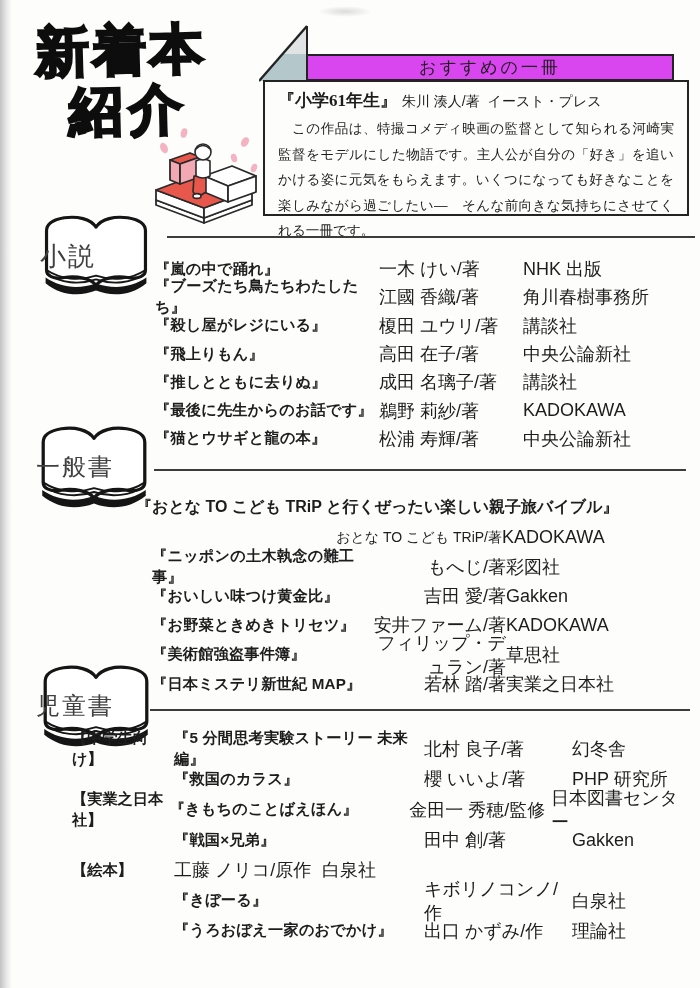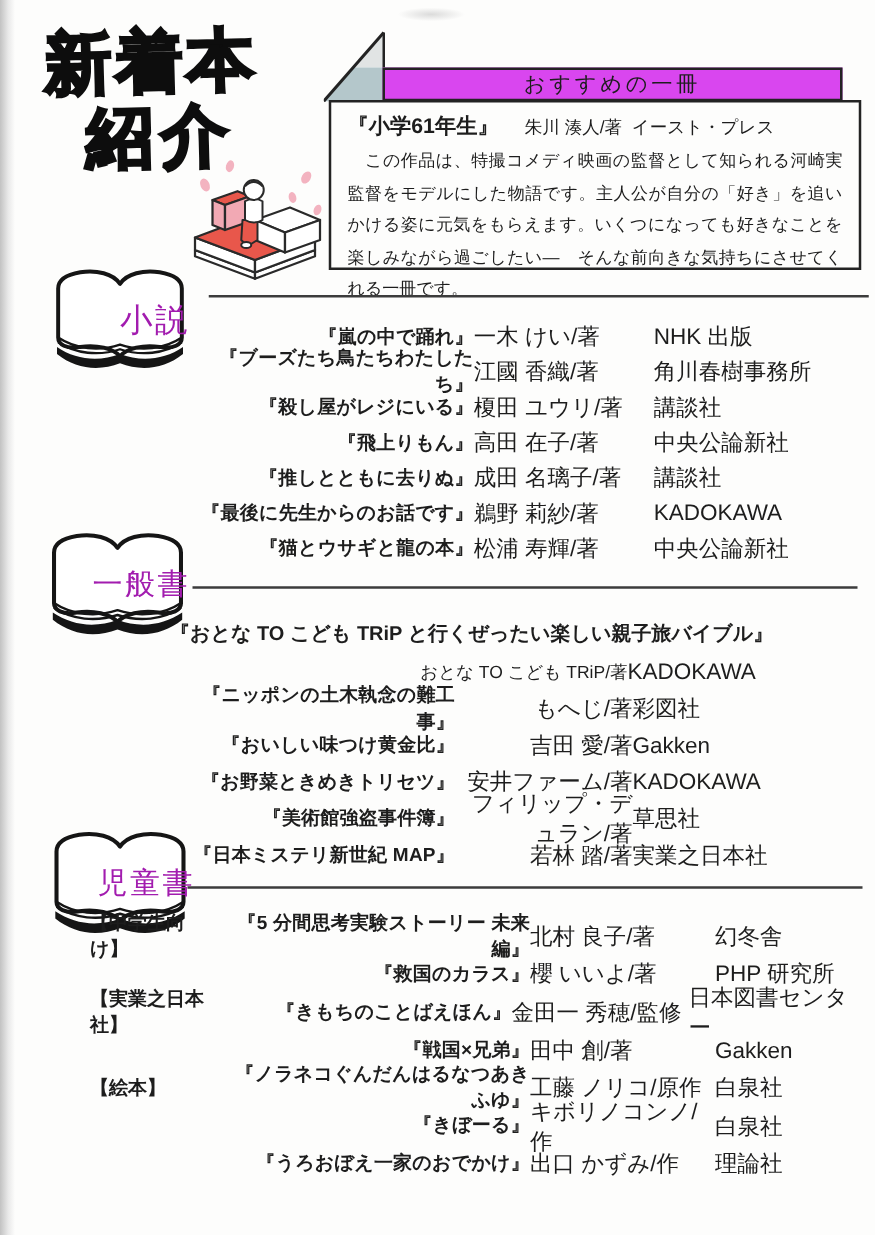--- a/index.html
+++ b/index.html
@@ -17,40 +17,40 @@
   .main-title .l2{font-size:54px;margin-left:32px;letter-spacing:6px;-webkit-text-stroke:2.5px #0d0d0d;}
 
   
   .tail{position:absolute;left:259px;top:24px;}
   .reco-band{position:absolute;left:306px;top:54px;width:368px;height:27px;background:#d946ef;
         border:2px solid #232323;box-sizing:border-box;display:flex;align-items:center;justify-content:center;
         font-size:17px;letter-spacing:3px;}
   .reco-box{position:absolute;left:263px;top:80px;width:426px;height:136px;border:2px solid #232323;
         box-sizing:border-box;background:#fdfdfc;padding:7px 13px 0 13px;}
   .reco-title-row{font-size:14px;white-space:nowrap;}
-  .reco-title-row .bt{font-size:17px;font-weight:700;margin-right:17px;}
+  .reco-title-row .bt{font-size:17px;font-weight:700;margin-right:1px;font-family:Liberation Serif, serif;}
   .reco-title-row .ba{margin-right:4px;}
   .reco-desc{margin-top:4px;font-size:13.6px;line-height:25.5px;text-align:justify;}
 
   
   .sep{position:absolute;height:0;border-top:2px solid #3c3c3c;}
   .sep1{left:167px;top:236px;width:528px;}
   .sep2{left:154px;top:469px;width:532px;}
   .sep3{left:150px;top:709px;width:540px;}
 
   
   .badge{position:absolute;}
   .badge svg{display:block;}
-  .badge .lbl{position:absolute;left:0;right:0;top:30%;text-align:right;font-size:26px;
-        letter-spacing:2px;font-weight:500;color:#a21caf;}
+  .badge .lbl{position:absolute;left:0;right:0;top:30%;text-align:left;font-size:26px;
+        letter-spacing:2px;font-weight:500;color:#404040;}
 
   
   .list{position:absolute;}
   .row{display:flex;align-items:center;}
-  .row .t{font-size:15.2px;font-weight:600;letter-spacing:.2px;text-align:right;}
+  .row .t{font-size:15.2px;font-weight:600;letter-spacing:.2px;}
   .row .a,.row .p{font-size:18px;font-weight:400;}
   .novels{left:155px;top:255px;width:542px;}
   .novels .row{height:28.3px;}
   .novels .t{width:224px;}
   .novels .a{width:144px;}
   .general{left:136px;top:492px;width:556px;}
   .general .row{height:29.4px;}
   .general .t{width:212px;margin-left:16px;}
   .general .a{width:142px;text-align:right;}
   .general .feature-title{height:31px;font-size:16px;font-weight:600;}
@@ -254,21 +254,20 @@
       <span class="p">日本図書センター</span>
     </div>
     <div class="row">
       <span class="g"></span>
       <span class="t">『戦国×兄弟』</span>
       <span class="a">田中 創/著</span>
       <span class="p">Gakken</span>
     </div>
     <div class="row">
       <span class="g">【絵本】</span>
-      <span class="t">『ノラネコぐんだんはるなつあきふゆ』</span>
       <span class="a">工藤 ノリコ/原作</span>
       <span class="p">白泉社</span>
     </div>
     <div class="row">
       <span class="g"></span>
       <span class="t">『きぼーる』</span>
       <span class="a">キボリノコンノ/作</span>
       <span class="p">白泉社</span>
     </div>
     <div class="row">

